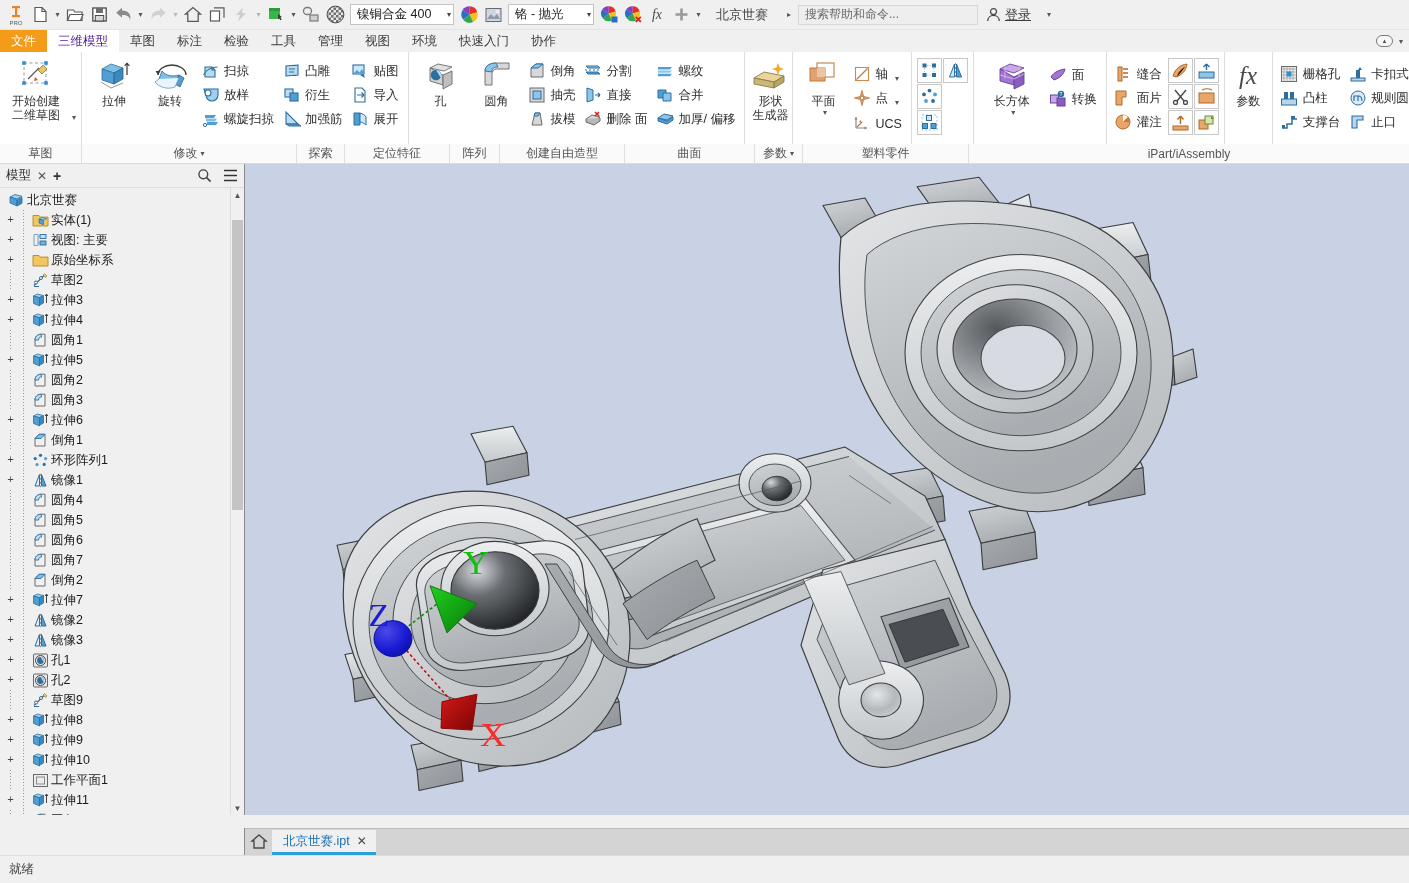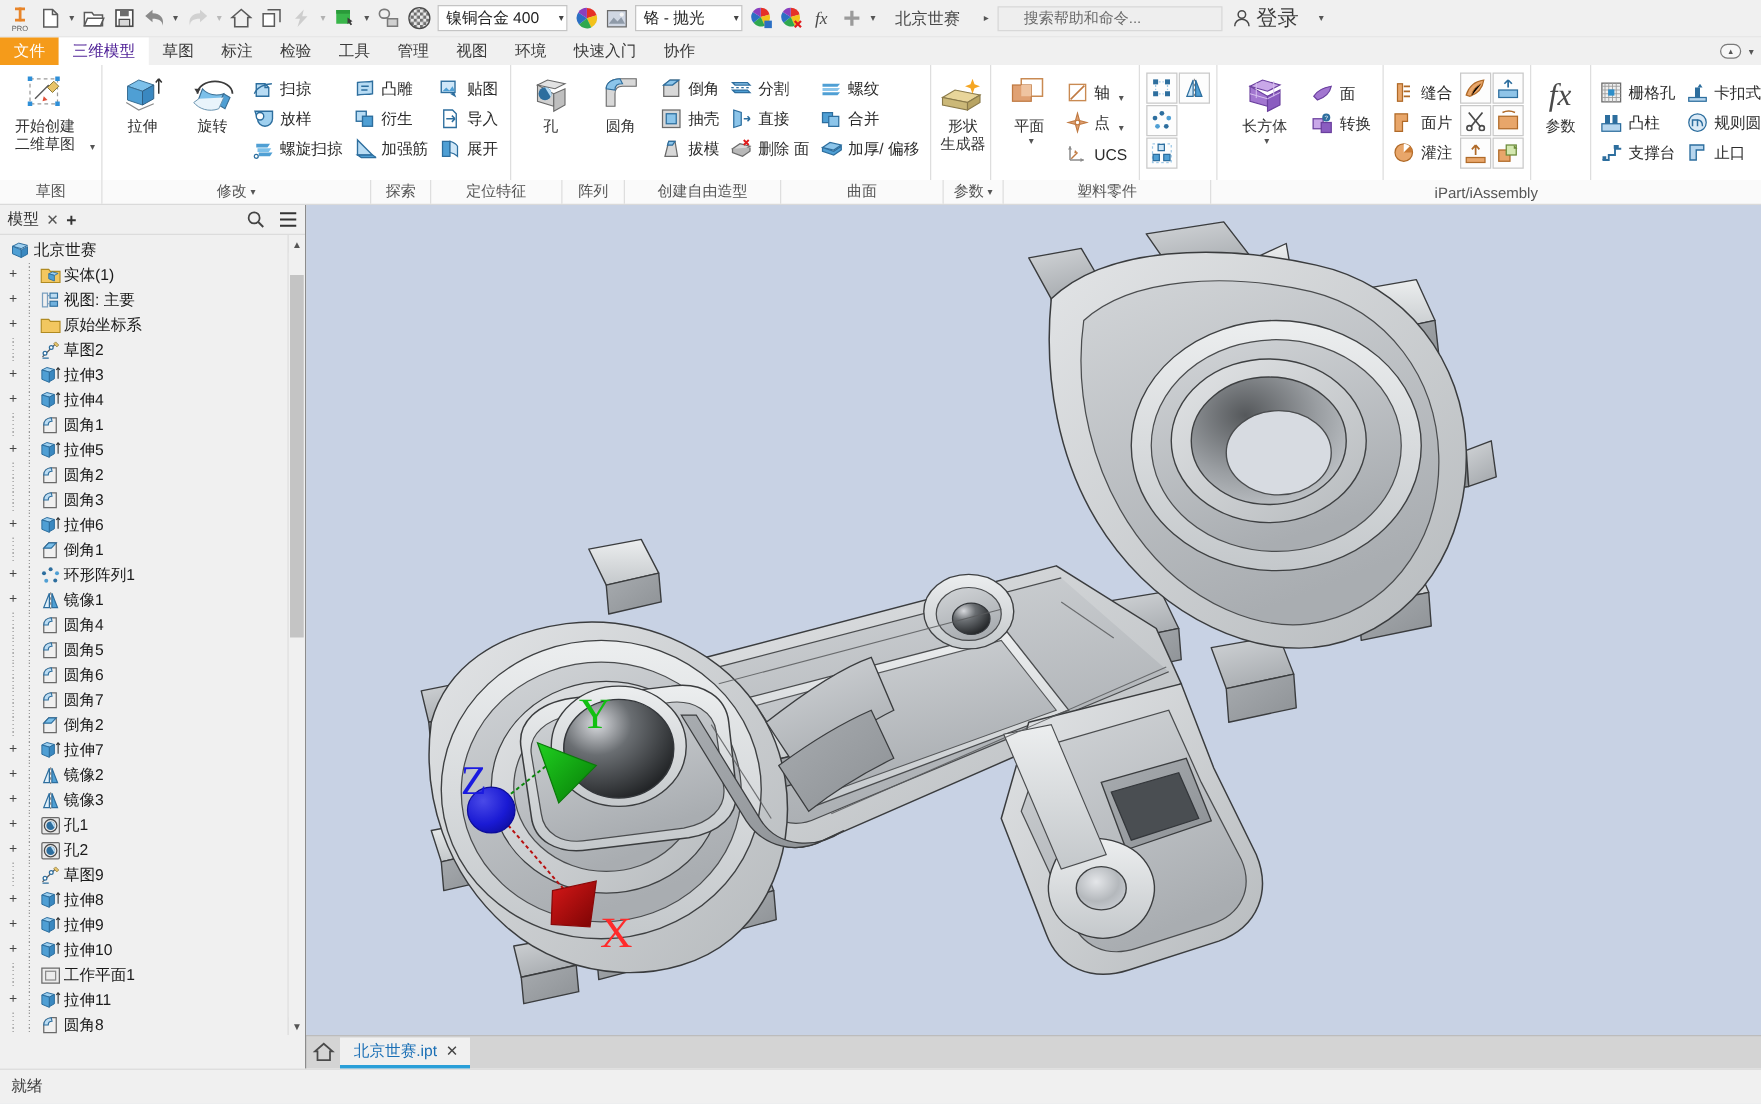--- a/index.html
+++ b/index.html
@@ -36,23 +36,23 @@
   }
   .mat-combo .cb-caret { font-size:8px; color:#444; padding-left:10px;}
   .app-title {
     flex: 1; text-align: center; font-size: 13px; color: #4a4a4a;
     white-space: nowrap; overflow: hidden;
   }
   .doc-name-tb { font-size:13px; color:#4a4a4a; padding: 0 12px; white-space:nowrap; }
   .tb-right { display:flex; align-items:center; gap:0px; flex:none; }
   .search-box {
     width: 180px; height: 20px; background:#eeeeee; border:1px solid #d8d8d8;
-    font-size: 12px; color:#6b6b6b; padding: 0 20px; display:flex; align-items:center;
-  }
-  .signin { display:flex; align-items:center; gap:4px; padding: 0 8px; font-size:17px; color:#3c3c3c;}
+    font-size: 12px; color:#6b6b6b; padding: 0 6px; display:flex; align-items:center;
+  }
+  .signin { display:flex; align-items:center; gap:4px; padding: 0 8px; font-size:13px; color:#3c3c3c;text-decoration:underline;}
 
   
   .ribbon-tabs {
     height: 22px; min-height:22px; display:flex; align-items:stretch;
     background: #f0f0f0; font-size: 12.5px;
   }
   .tab-file {
     background:#f59b1a; color:#fff; padding: 0 11px; display:flex; align-items:center;
     font-size:12.5px;
   }
@@ -152,21 +152,21 @@
   .vscroll .thumb { position:absolute; left:1px; width:11px; top:18px; height:290px;
     background:#c4c4c4; }
 
   
   .viewport { flex:1; position:relative; overflow:hidden; background:#c8d2e4; }
   .vp-svg { position:absolute; inset:0; width:100%; height:100%; display:block;}
 
   
   .bottom-tabs {
     height:27px; min-height:27px; background:#d4d4d4; display:flex; align-items:flex-end;
-    padding-left:0px; border-top:1px solid #bcbcbc;
+    padding-left:0px; border-top:1px solid #bcbcbc;margin-top:13px;
   }
   .bt-left-pad { width:245px; min-width:245px; background:#f0f0f0; height:27px;
      border-right:1px solid #8c8c8c;}
   .home-tab { width:27px; height:27px; display:flex;align-items:center;justify-content:center; }
   .doc-tab {
     height:25px; background:#f0f0f0; border-bottom:3px solid #2a9fd8;
     display:flex; align-items:center; gap:7px; padding: 0 9px 0 11px;
     font-size:12.5px; color:#1a6fb5;
   }
   .doc-tab .xc { font-size:12px; color:#444; }

